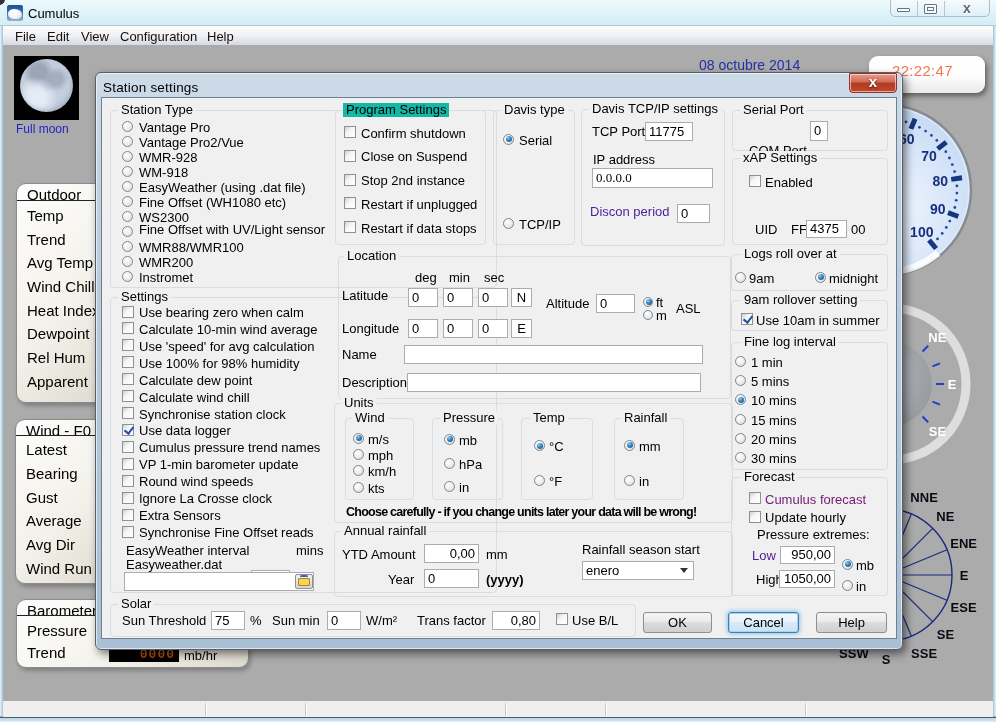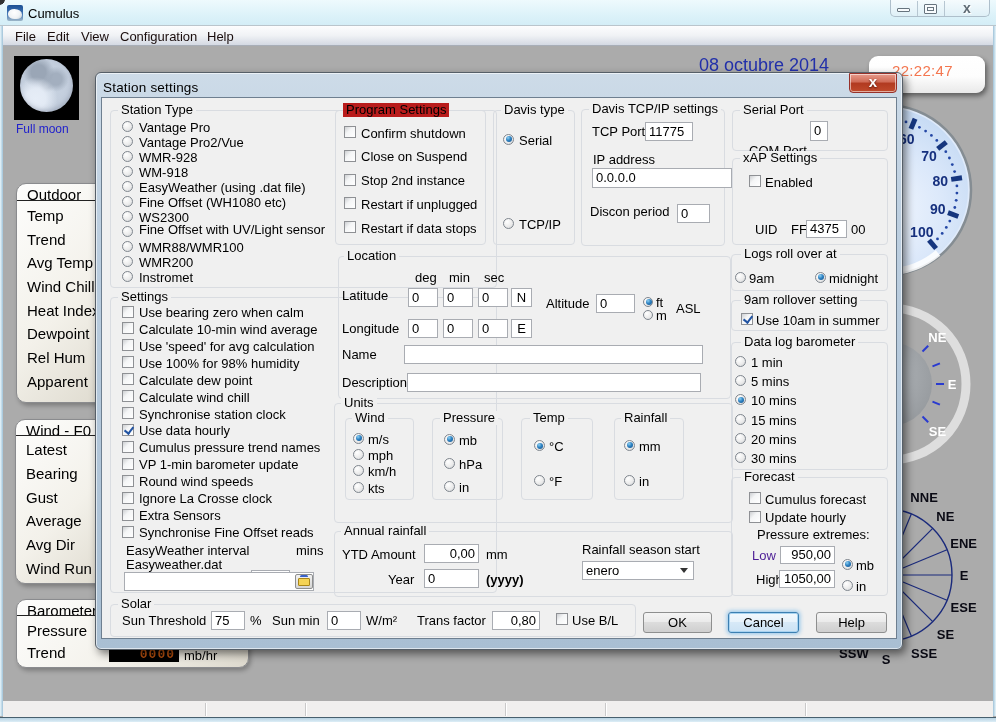--- a/index.html
+++ b/index.html
@@ -68,21 +68,21 @@
 <div class="abs" style="left:206px;top:703px;width:1px;height:13px;background:#fff;"></div>
 <div class="abs" style="left:305px;top:703px;width:1px;height:13px;background:#c9c9c9;"></div>
 <div class="abs" style="left:306px;top:703px;width:1px;height:13px;background:#fff;"></div>
 <div class="abs" style="left:505px;top:703px;width:1px;height:13px;background:#c9c9c9;"></div>
 <div class="abs" style="left:506px;top:703px;width:1px;height:13px;background:#fff;"></div>
 <div class="abs" style="left:605px;top:703px;width:1px;height:13px;background:#c9c9c9;"></div>
 <div class="abs" style="left:606px;top:703px;width:1px;height:13px;background:#fff;"></div>
 <div class="abs" style="left:805px;top:703px;width:1px;height:13px;background:#c9c9c9;"></div>
 <div class="abs" style="left:806px;top:703px;width:1px;height:13px;background:#fff;"></div>
 <div class="abs" style="left:0;top:717px;width:996px;height:1px;background:#47606e;"></div>
-<div class="txt" style="left:699px;top:57.6px;font-size:18px;color:#2230aa;font-weight:normal;">08 octubre 2014</div>
+<div class="txt" style="left:699px;top:57.6px;font-size:14px;color:#2230aa;font-weight:normal;">08 octubre 2014</div>
 <div class="abs" style="left:869px;top:56px;width:116px;height:37px;border-radius:9px;background:linear-gradient(#ffffff 0%,#fdfdfd 55%,#e9e9e9 100%);box-shadow:2px 3px 5px rgba(0,0,0,0.45);"></div>
 <div class="txt" style="left:892px;top:63.3px;font-size:15px;color:#f4764f;font-weight:normal;letter-spacing:0.3px;">22:22:47</div>
 <div class="abs" style="left:14px;top:56px;width:65px;height:64px;background:#000;"></div>
 <div class="abs" style="left:20px;top:59px;width:53px;height:53px;border-radius:50%;background:radial-gradient(circle at 30% 75%,#e6edf7 0%,rgba(230,237,247,0.9) 18%,rgba(230,237,247,0) 40%),radial-gradient(circle at 35% 25%,#9aa6b6 0%,#9aa6b6 14%,rgba(154,166,182,0) 30%),radial-gradient(circle at 68% 38%,#a3afbf 0%,#a3afbf 12%,rgba(163,175,191,0) 26%),radial-gradient(circle at 50% 48%,#aab5c4 0%,#aab5c4 10%,rgba(170,181,196,0) 22%),radial-gradient(circle at 50% 50%,#c8d3e1 0%,#c3cedd 60%,#cdd8e6 100%);box-shadow:inset -1px -2px 4px rgba(130,140,160,0.5);"></div>
 <div class="txt" style="left:16px;top:122.0px;font-size:12px;color:#2222cc;font-weight:normal;">Full moon</div>
 <div class="panel" style="left:16px;top:183px;width:100px;height:220px;"></div>
 <div class="phead" style="left:27px;top:186px;">Outdoor</div>
 <div class="pline" style="left:17px;top:200px;width:98px;"></div>
 <div class="prow" style="left:27px;top:206.9px;">Temp</div>
 <div class="prow" style="left:27px;top:230.6px;">Trend</div>
@@ -236,21 +236,21 @@
 <div class="txt" style="left:139px;top:338.8px;font-size:13px;color:#000;font-weight:normal;">Use 'speed' for avg calculation</div>
 <div class="cb" style="left:122px;top:356.3px;"></div>
 <div class="txt" style="left:139px;top:355.7px;font-size:13px;color:#000;font-weight:normal;">Use 100% for 98% humidity</div>
 <div class="cb" style="left:122px;top:373.2px;"></div>
 <div class="txt" style="left:139px;top:372.6px;font-size:13px;color:#000;font-weight:normal;">Calculate dew point</div>
 <div class="cb" style="left:122px;top:390.1px;"></div>
 <div class="txt" style="left:139px;top:389.6px;font-size:13px;color:#000;font-weight:normal;">Calculate wind chill</div>
 <div class="cb" style="left:122px;top:407.0px;"></div>
 <div class="txt" style="left:139px;top:406.5px;font-size:13px;color:#000;font-weight:normal;">Synchronise station clock</div>
 <div class="cb chk" style="left:122px;top:423.9px;"></div>
-<div class="txt" style="left:139px;top:423.4px;font-size:13px;color:#000;font-weight:normal;">Use data hourly</div>
+<div class="txt" style="left:139px;top:423.4px;font-size:13px;color:#000;font-weight:normal;">Use data logger</div>
 <div class="cb" style="left:122px;top:440.9px;"></div>
 <div class="txt" style="left:139px;top:440.3px;font-size:13px;color:#000;font-weight:normal;">Cumulus pressure trend names</div>
 <div class="cb" style="left:122px;top:457.8px;"></div>
 <div class="txt" style="left:139px;top:457.2px;font-size:13px;color:#000;font-weight:normal;">VP 1-min barometer update</div>
 <div class="cb" style="left:122px;top:474.7px;"></div>
 <div class="txt" style="left:139px;top:474.2px;font-size:13px;color:#000;font-weight:normal;">Round wind speeds</div>
 <div class="cb" style="left:122px;top:491.6px;"></div>
 <div class="txt" style="left:139px;top:491.1px;font-size:13px;color:#000;font-weight:normal;">Ignore La Crosse clock</div>
 <div class="cb" style="left:122px;top:508.5px;"></div>
 <div class="txt" style="left:139px;top:508.0px;font-size:13px;color:#000;font-weight:normal;">Extra Sensors</div>
@@ -270,21 +270,21 @@
 <div class="inp" style="left:211px;top:611px;width:34px;height:19px;line-height:17px;">75</div>
 <div class="txt" style="left:250px;top:612.5px;font-size:13px;color:#000;font-weight:normal;">%</div>
 <div class="txt" style="left:272px;top:612.5px;font-size:13px;color:#000;font-weight:normal;">Sun min</div>
 <div class="inp" style="left:327px;top:611px;width:34px;height:19px;line-height:17px;">0</div>
 <div class="txt" style="left:366px;top:612.5px;font-size:13px;color:#000;font-weight:normal;">W/m²</div>
 <div class="txt" style="left:417px;top:612.5px;font-size:13px;color:#000;font-weight:normal;">Trans factor</div>
 <div class="inp rt" style="left:492px;top:611px;width:48px;height:19px;line-height:17px;">0,80</div>
 <div class="cb" style="left:556px;top:613.0px;"></div>
 <div class="txt" style="left:572px;top:612.5px;font-size:13px;color:#000;font-weight:normal;">Use B/L</div>
 <div class="grp" style="left:335px;top:110px;width:151px;height:135px;"></div>
-<div class="glab" style="left:343px;top:103px;background:#b91c1c;">Program Settings</div>
+<div class="glab" style="left:343px;top:103px;background:#14b8a6;">Program Settings</div>
 <div class="cb" style="left:344px;top:126.0px;"></div>
 <div class="txt" style="left:361px;top:125.5px;font-size:13px;color:#000;font-weight:normal;">Confirm shutdown</div>
 <div class="cb" style="left:344px;top:149.8px;"></div>
 <div class="txt" style="left:361px;top:149.3px;font-size:13px;color:#000;font-weight:normal;">Close on Suspend</div>
 <div class="cb" style="left:344px;top:173.6px;"></div>
 <div class="txt" style="left:361px;top:173.1px;font-size:13px;color:#000;font-weight:normal;">Stop 2nd instance</div>
 <div class="cb" style="left:344px;top:197.4px;"></div>
 <div class="txt" style="left:361px;top:196.9px;font-size:13px;color:#000;font-weight:normal;">Restart if unplugged</div>
 <div class="cb" style="left:344px;top:221.2px;"></div>
 <div class="txt" style="left:361px;top:220.7px;font-size:13px;color:#000;font-weight:normal;">Restart if data stops</div>
@@ -292,22 +292,22 @@
 <div class="glab" style="left:501px;top:103px;background:#f0f0f0;">Davis type</div>
 <div class="rb sel" style="left:503px;top:133.5px;"></div>
 <div class="txt" style="left:519px;top:132.5px;font-size:13px;color:#000;font-weight:normal;">Serial</div>
 <div class="rb" style="left:503px;top:217.5px;"></div>
 <div class="txt" style="left:519px;top:216.5px;font-size:13px;color:#000;font-weight:normal;">TCP/IP</div>
 <div class="grp" style="left:581px;top:109px;width:144px;height:137px;"></div>
 <div class="glab" style="left:589px;top:102px;background:#f0f0f0;">Davis TCP/IP settings</div>
 <div class="txt" style="left:592px;top:123.5px;font-size:13px;color:#000;font-weight:normal;">TCP Port</div>
 <div class="inp" style="left:645px;top:122px;width:48px;height:19px;line-height:17px;">11775</div>
 <div class="txt" style="left:593px;top:151.5px;font-size:13px;color:#000;font-weight:normal;">IP address</div>
-<div class="inp" style="left:592px;top:168px;width:140px;height:20px;line-height:18px;">0.0.0.0</div>
-<div class="txt" style="left:590px;top:203.5px;font-size:13px;color:#000000;font-weight:normal;text-align:right;">Discon period</div>
+<div class="inp" style="left:592px;top:168px;width:121px;height:20px;line-height:18px;font-family:Liberation Serif, serif;">0.0.0.0</div>
+<div class="txt" style="left:590px;top:203.5px;font-size:13px;color:#4c1d95;font-weight:normal;text-align:right;">Discon period</div>
 <div class="inp" style="left:677px;top:204px;width:33px;height:19px;line-height:17px;">0</div>
 <div class="grp" style="left:732px;top:110px;width:156px;height:41px;"></div>
 <div class="glab" style="left:740px;top:103px;background:#f0f0f0;">Serial Port</div>
 <div class="txt" style="left:749px;top:123.5px;font-size:13px;color:#000;font-weight:normal;margin-top:19px;">COM Port</div>
 <div class="inp" style="left:810px;top:121px;width:18px;height:20px;line-height:18px;">0</div>
 <div class="grp" style="left:732px;top:158px;width:156px;height:87px;"></div>
 <div class="glab" style="left:740px;top:151px;background:#f0f0f0;">xAP Settings</div>
 <div class="cb" style="left:749px;top:175.0px;"></div>
 <div class="txt" style="left:765px;top:174.5px;font-size:13px;color:#000;font-weight:normal;">Enabled</div>
 <div class="txt" style="left:755px;top:221.5px;font-size:13px;color:#000;font-weight:normal;">UID</div>
@@ -318,37 +318,37 @@
 <div class="glab" style="left:741px;top:247px;background:#f0f0f0;">Logs roll over at</div>
 <div class="rb" style="left:735px;top:271.5px;"></div>
 <div class="txt" style="left:749px;top:270.5px;font-size:13px;color:#000;font-weight:normal;">9am</div>
 <div class="rb sel" style="left:815px;top:271.5px;"></div>
 <div class="txt" style="left:829px;top:270.5px;font-size:13px;color:#000;font-weight:normal;">midnight</div>
 <div class="grp" style="left:731px;top:300px;width:157px;height:31px;"></div>
 <div class="glab" style="left:741px;top:293px;background:#f0f0f0;">9am rollover setting</div>
 <div class="cb chk" style="left:741px;top:313.0px;"></div>
 <div class="txt" style="left:756px;top:312.5px;font-size:13px;color:#000;font-weight:normal;">Use 10am in summer</div>
 <div class="grp" style="left:731px;top:342px;width:157px;height:128px;"></div>
-<div class="glab" style="left:741px;top:335px;background:#f0f0f0;">Data log barometer</div>
+<div class="glab" style="left:741px;top:335px;background:#f0f0f0;">Fine log interval</div>
 <div class="rb" style="left:735px;top:355.9px;"></div>
 <div class="txt" style="left:751px;top:354.9px;font-size:13px;color:#000;font-weight:normal;">1 min</div>
 <div class="rb" style="left:735px;top:375.1px;"></div>
 <div class="txt" style="left:751px;top:374.1px;font-size:13px;color:#000;font-weight:normal;">5 mins</div>
 <div class="rb sel" style="left:735px;top:394.3px;"></div>
 <div class="txt" style="left:751px;top:393.3px;font-size:13px;color:#000;font-weight:normal;">10 mins</div>
 <div class="rb" style="left:735px;top:413.5px;"></div>
 <div class="txt" style="left:751px;top:412.5px;font-size:13px;color:#000;font-weight:normal;">15 mins</div>
 <div class="rb" style="left:735px;top:432.7px;"></div>
 <div class="txt" style="left:751px;top:431.7px;font-size:13px;color:#000;font-weight:normal;">20 mins</div>
 <div class="rb" style="left:735px;top:451.9px;"></div>
 <div class="txt" style="left:751px;top:450.9px;font-size:13px;color:#000;font-weight:normal;">30 mins</div>
 <div class="grp" style="left:731px;top:477px;width:157px;height:119px;"></div>
 <div class="glab" style="left:741px;top:470px;background:#f0f0f0;">Forecast</div>
 <div class="cb" style="left:749px;top:492.0px;"></div>
-<div class="txt" style="left:765px;top:491.5px;font-size:13px;color:#000000;font-weight:normal;">Cumulus forecast</div>
+<div class="txt" style="left:765px;top:491.5px;font-size:13px;color:#701a75;font-weight:normal;">Cumulus forecast</div>
 <div class="cb" style="left:749px;top:510.5px;"></div>
 <div class="txt" style="left:765px;top:510.0px;font-size:13px;color:#000;font-weight:normal;">Update hourly</div>
 <div class="txt" style="left:757px;top:526.5px;font-size:13px;color:#000;font-weight:normal;">Pressure extremes:</div>
 <div class="txt" style="left:752px;top:547.5px;font-size:13px;color:#4c1d95;font-weight:normal;">Low</div>
 <div class="inp rt" style="left:780px;top:546px;width:55px;height:18px;line-height:16px;">950,00</div>
 <div class="rb sel" style="left:842px;top:558.5px;"></div>
 <div class="txt" style="left:856px;top:557.5px;font-size:13px;color:#000;font-weight:normal;">mb</div>
 <div class="txt" style="left:750px;top:571.5px;font-size:13px;color:#000;font-weight:normal;margin-left:6px;">High</div>
 <div class="inp rt" style="left:779px;top:570px;width:56px;height:18px;line-height:16px;">1050,00</div>
 <div class="rb" style="left:842px;top:580.0px;"></div>
@@ -404,20 +404,21 @@
 <div class="rb sel" style="left:534px;top:440.0px;"></div>
 <div class="txt" style="left:549px;top:439.0px;font-size:13px;color:#000;font-weight:normal;">°C</div>
 <div class="rb" style="left:534px;top:475.0px;"></div>
 <div class="txt" style="left:549px;top:474.0px;font-size:13px;color:#000;font-weight:normal;">°F</div>
 <div class="grp" style="left:614px;top:418px;width:70px;height:82px;"></div>
 <div class="glab" style="left:621px;top:411px;background:#f0f0f0;">Rainfall</div>
 <div class="rb sel" style="left:624px;top:439.5px;"></div>
 <div class="txt" style="left:639px;top:438.5px;font-size:13px;color:#000;font-weight:normal;">mm</div>
 <div class="rb" style="left:624px;top:475.0px;"></div>
 <div class="txt" style="left:639px;top:474.0px;font-size:13px;color:#000;font-weight:normal;">in</div>
+<div class="txt" style="left:346px;top:505.2px;font-size:12.5px;color:#000;font-weight:bold;letter-spacing:-0.75px;">Choose carefully - if you change units later your data will be wrong!</div>
 <div class="grp" style="left:334px;top:531px;width:399px;height:66px;"></div>
 <div class="glab" style="left:341px;top:524px;background:#f0f0f0;">Annual rainfall</div>
 <div class="txt" style="left:342px;top:546.5px;font-size:13px;color:#000;font-weight:normal;">YTD Amount</div>
 <div class="inp rt" style="left:424px;top:544px;width:55px;height:19px;line-height:17px;">0,00</div>
 <div class="txt" style="left:486px;top:546.5px;font-size:13px;color:#000;font-weight:normal;">mm</div>
 <div class="txt" style="left:388px;top:571.5px;font-size:13px;color:#000;font-weight:normal;">Year</div>
 <div class="inp" style="left:424px;top:569px;width:55px;height:19px;line-height:17px;">0</div>
 <div class="txt" style="left:486px;top:571.5px;font-size:13px;color:#000;font-weight:bold;">(yyyy)</div>
 <div class="txt" style="left:582px;top:541.5px;font-size:13px;color:#000;font-weight:normal;">Rainfall season start</div>
 <div class="inp" style="left:582px;top:561px;width:112px;height:19px;line-height:17px;">enero</div>

